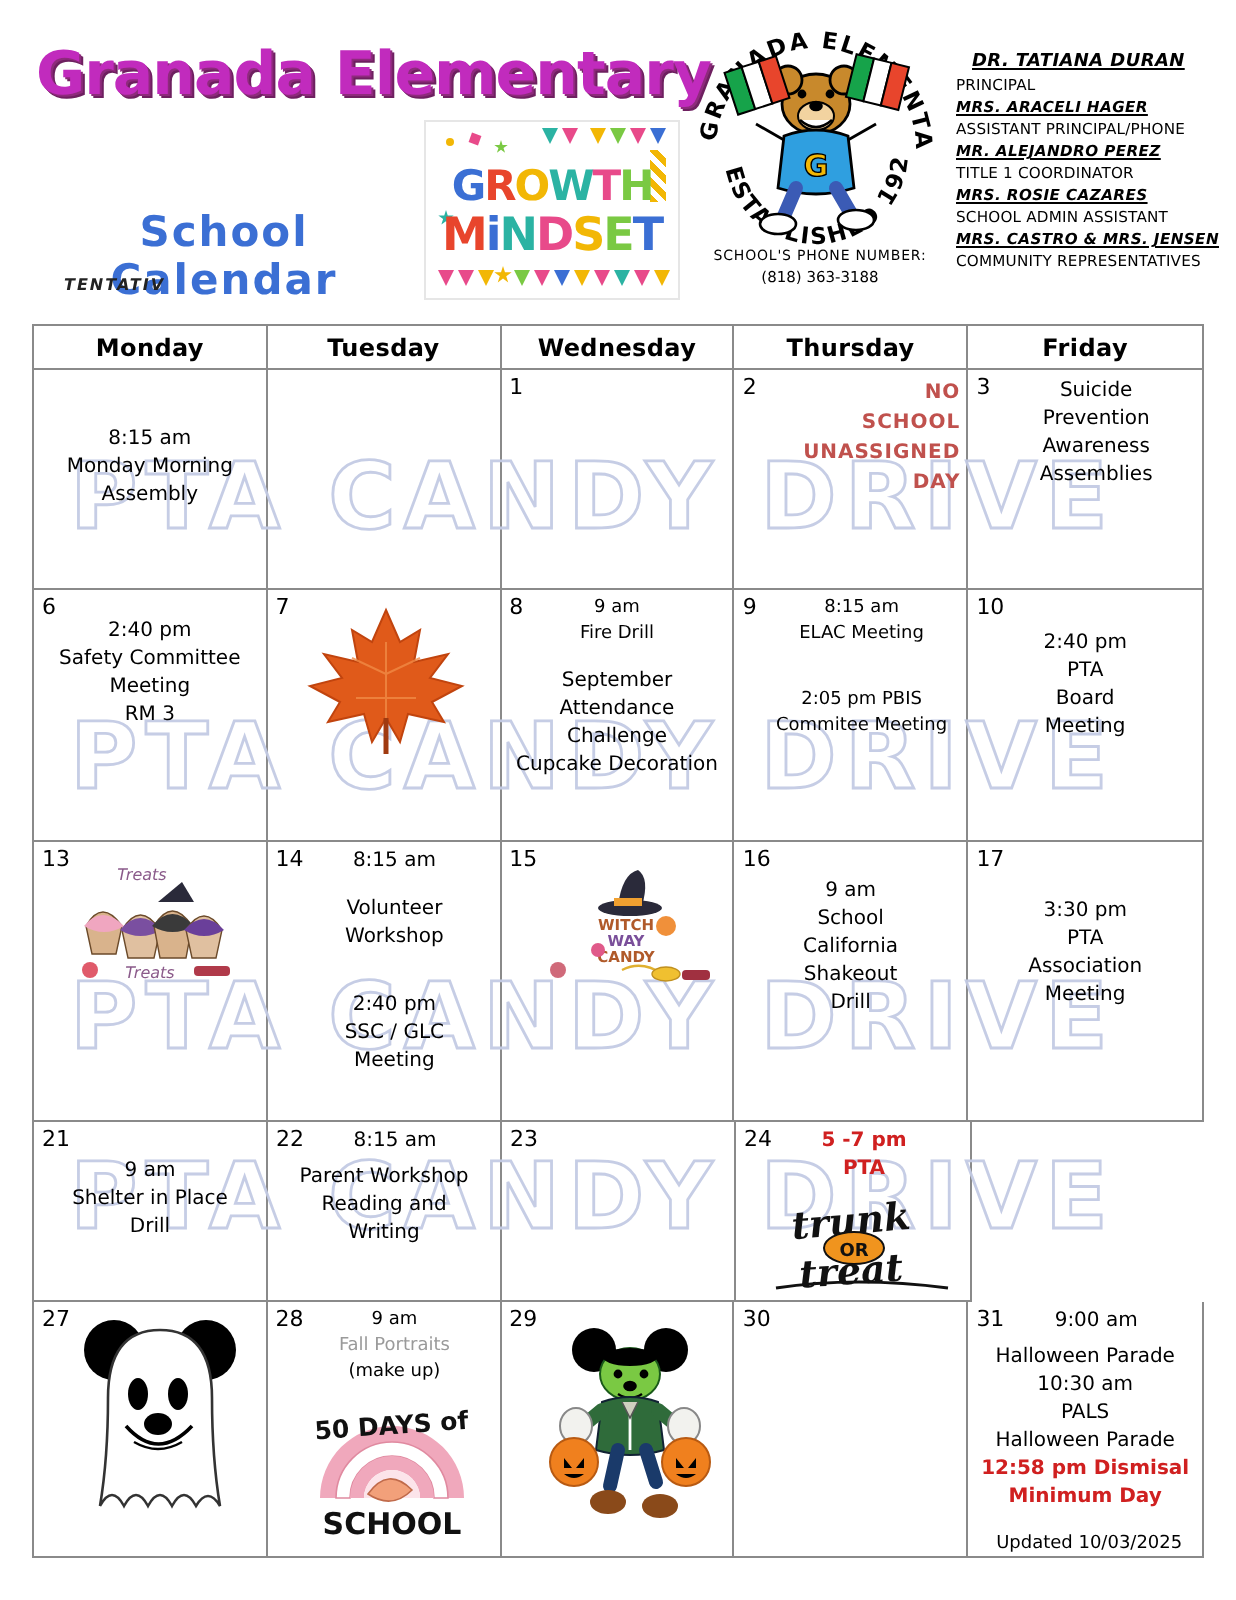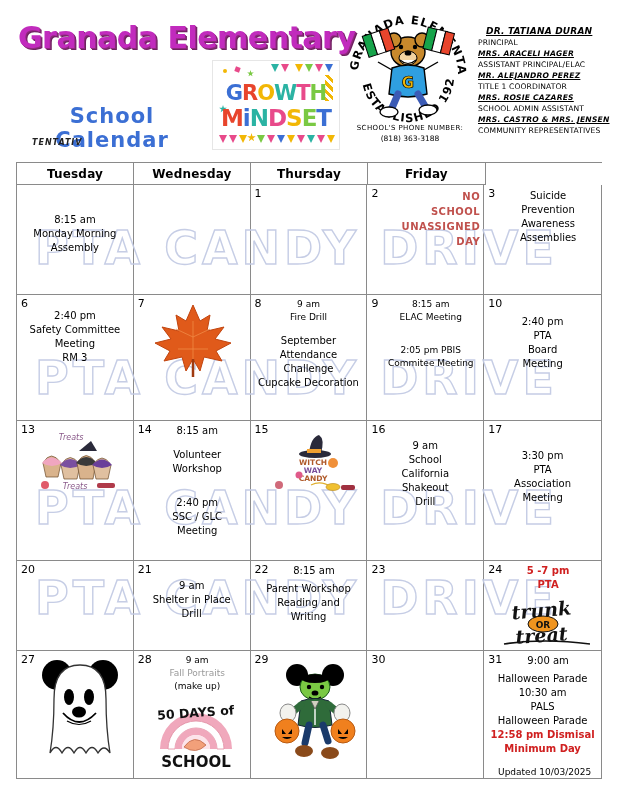--- a/index.html
+++ b/index.html
@@ -248,40 +248,43 @@
       </svg>
     </div>
 
     <div class="phone-label">SCHOOL'S PHONE NUMBER:</div>
     <div class="phone-num">(818) 363-3188</div>
 
     <div class="staff">
       <div class="name first">DR. TATIANA DURAN</div>
       <div class="role">PRINCIPAL</div>
       <div class="name">MRS. ARACELI HAGER</div>
-      <div class="role">ASSISTANT PRINCIPAL/ELAC</div>
+      <div class="role">ASSISTANT PRINCIPAL/PHONE</div>
       <div class="name">MR. ALEJANDRO PEREZ</div>
       <div class="role">TITLE 1 COORDINATOR</div>
       <div class="name">MRS. ROSIE CAZARES</div>
       <div class="role">SCHOOL ADMIN ASSISTANT</div>
       <div class="name">MRS. CASTRO &amp; MRS. JENSEN</div>
       <div class="role">COMMUNITY REPRESENTATIVES</div>
     </div>
   </div>
 
   <div class="grid">
 
     <div class="watermark">
       <div class="wm-text" style="top:58px;">PTA CANDY DRIVE</div>
       <div class="wm-text" style="top:188px;">PTA CANDY DRIVE</div>
       <div class="wm-text" style="top:318px;">PTA CANDY DRIVE</div>
       <div class="wm-text" style="top:408px;">PTA CANDY DRIVE</div>
     </div>
 
     <div class="row head">
+      <div class="cell" style="width:117px;">
+        <span class="dow">Monday</span>
+      </div>
       <div class="cell" style="width:117px;">
         <span class="dow">Tuesday</span>
       </div>
       <div class="cell" style="width:117px;">
         <span class="dow">Wednesday</span>
       </div>
       <div class="cell" style="width:117px;">
         <span class="dow">Thursday</span>
       </div>
       <div class="cell" style="width:118px;">
@@ -446,23 +449,20 @@
         <div class="cellbody" style="margin-top:26px;">
           <span class="ln">3:30 pm</span>
           <span class="ln">PTA</span>
           <span class="ln">Association</span>
           <span class="ln">Meeting</span>
         </div>
       </div>
     </div>
 
     <div class="row">
-      <div class="cell" style="width:117px;height:90px;">
-        <div class="daynum">20</div>
-      </div>
       <div class="cell" style="width:117px;height:90px;">
         <div class="daynum">21</div>
         <div class="cellbody" style="margin-top:16px;">
           <span class="ln">9 am</span>
           <span class="ln">Shelter in Place</span>
           <span class="ln">Drill</span>
         </div>
       </div>
       <div class="cell" style="width:117px;height:90px;">
         <div class="daynum">22</div>

